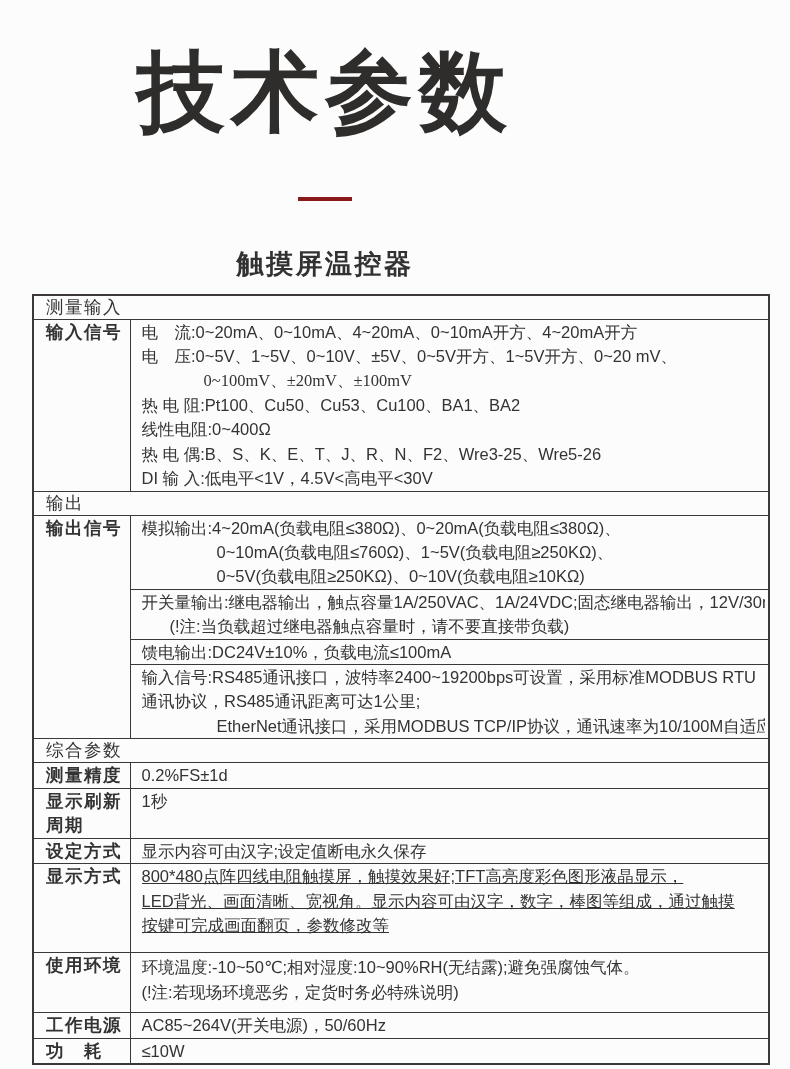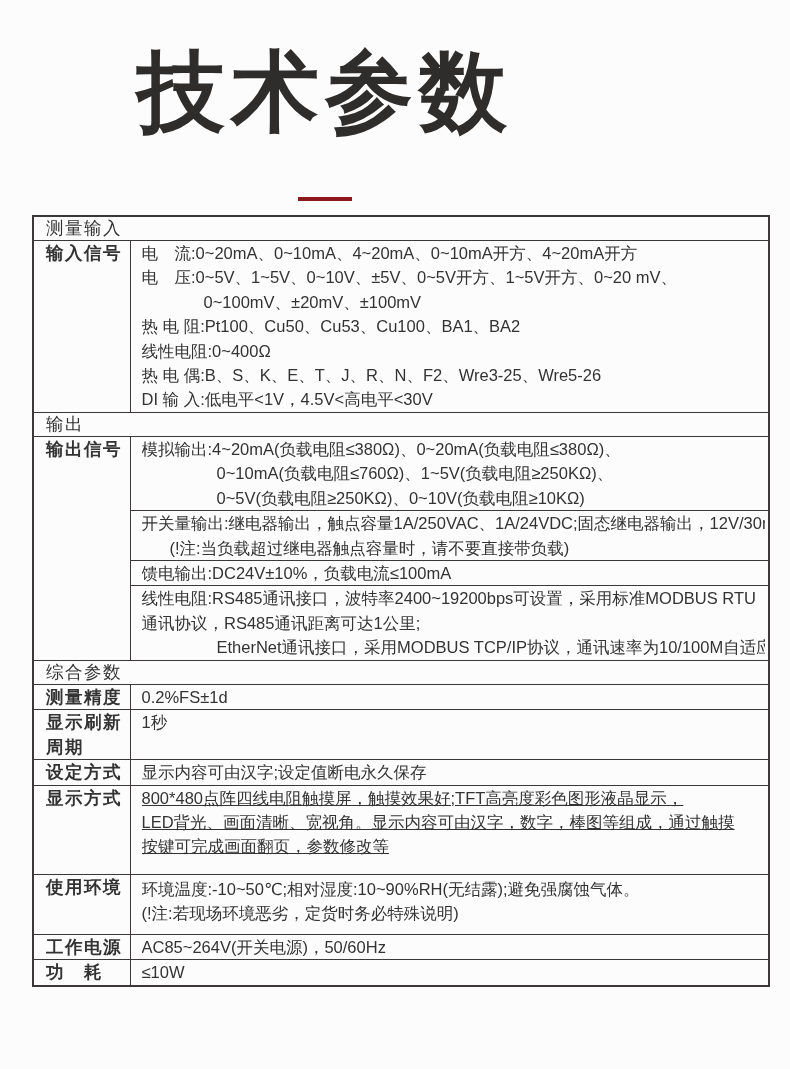--- a/index.html
+++ b/index.html
@@ -57,35 +57,36 @@
     line-height:24.5px;
     font-weight:700;
   }
   td.val{
     vertical-align:top;
     padding:0 3px 0 11px;
     font-size:16.5px;
     line-height:24.4px;
   }
   .ln{white-space:nowrap;overflow:hidden;}
-  .ind62{padding-left:62px;}
+  .ind62{padding-left:62px;font-family:Liberation Serif, serif;}
   .ind75{padding-left:75px;}
   .ind28{padding-left:28px;}
   td.val.tall{padding-bottom:15px;text-decoration:underline;}
   td.val.pad3{padding-top:2px;padding-bottom:8px;}
 </style>
 </head>
 <body>
 
 <div class="page">
 
   <h1 class="title">技术参数</h1>
 
   <div class="divider"></div>
 
+  <h2 class="subtitle">触摸屏温控器</h2>
 
   <table class="spec">
     <colgroup>
         <col class="c1">
         <col>
       </colgroup>
 
     <tbody>
         <tr class="hdr">
       <td colspan="2">测量输入</td>
@@ -122,21 +123,21 @@
         <div class="ln ind28">(!注:当负载超过继电器触点容量时，请不要直接带负载)</div>
       </td>
     </tr>
     <tr>
       <td class="val">
         <div class="ln">馈电输出:DC24V±10%，负载电流≤100mA</div>
       </td>
     </tr>
     <tr>
       <td class="val">
-        <div class="ln">线性电阻:RS485通讯接口，波特率2400~19200bps可设置，采用标准MODBUS RTU</div>
+        <div class="ln">输入信号:RS485通讯接口，波特率2400~19200bps可设置，采用标准MODBUS RTU</div>
         <div class="ln">通讯协议，RS485通讯距离可达1公里;</div>
         <div class="ln ind75">EtherNet通讯接口，采用MODBUS TCP/IP协议，通讯速率为10/100M自适应。</div>
       </td>
     </tr>
 
     <tr class="hdr">
       <td colspan="2">综合参数</td>
     </tr>
 
     <tr>

